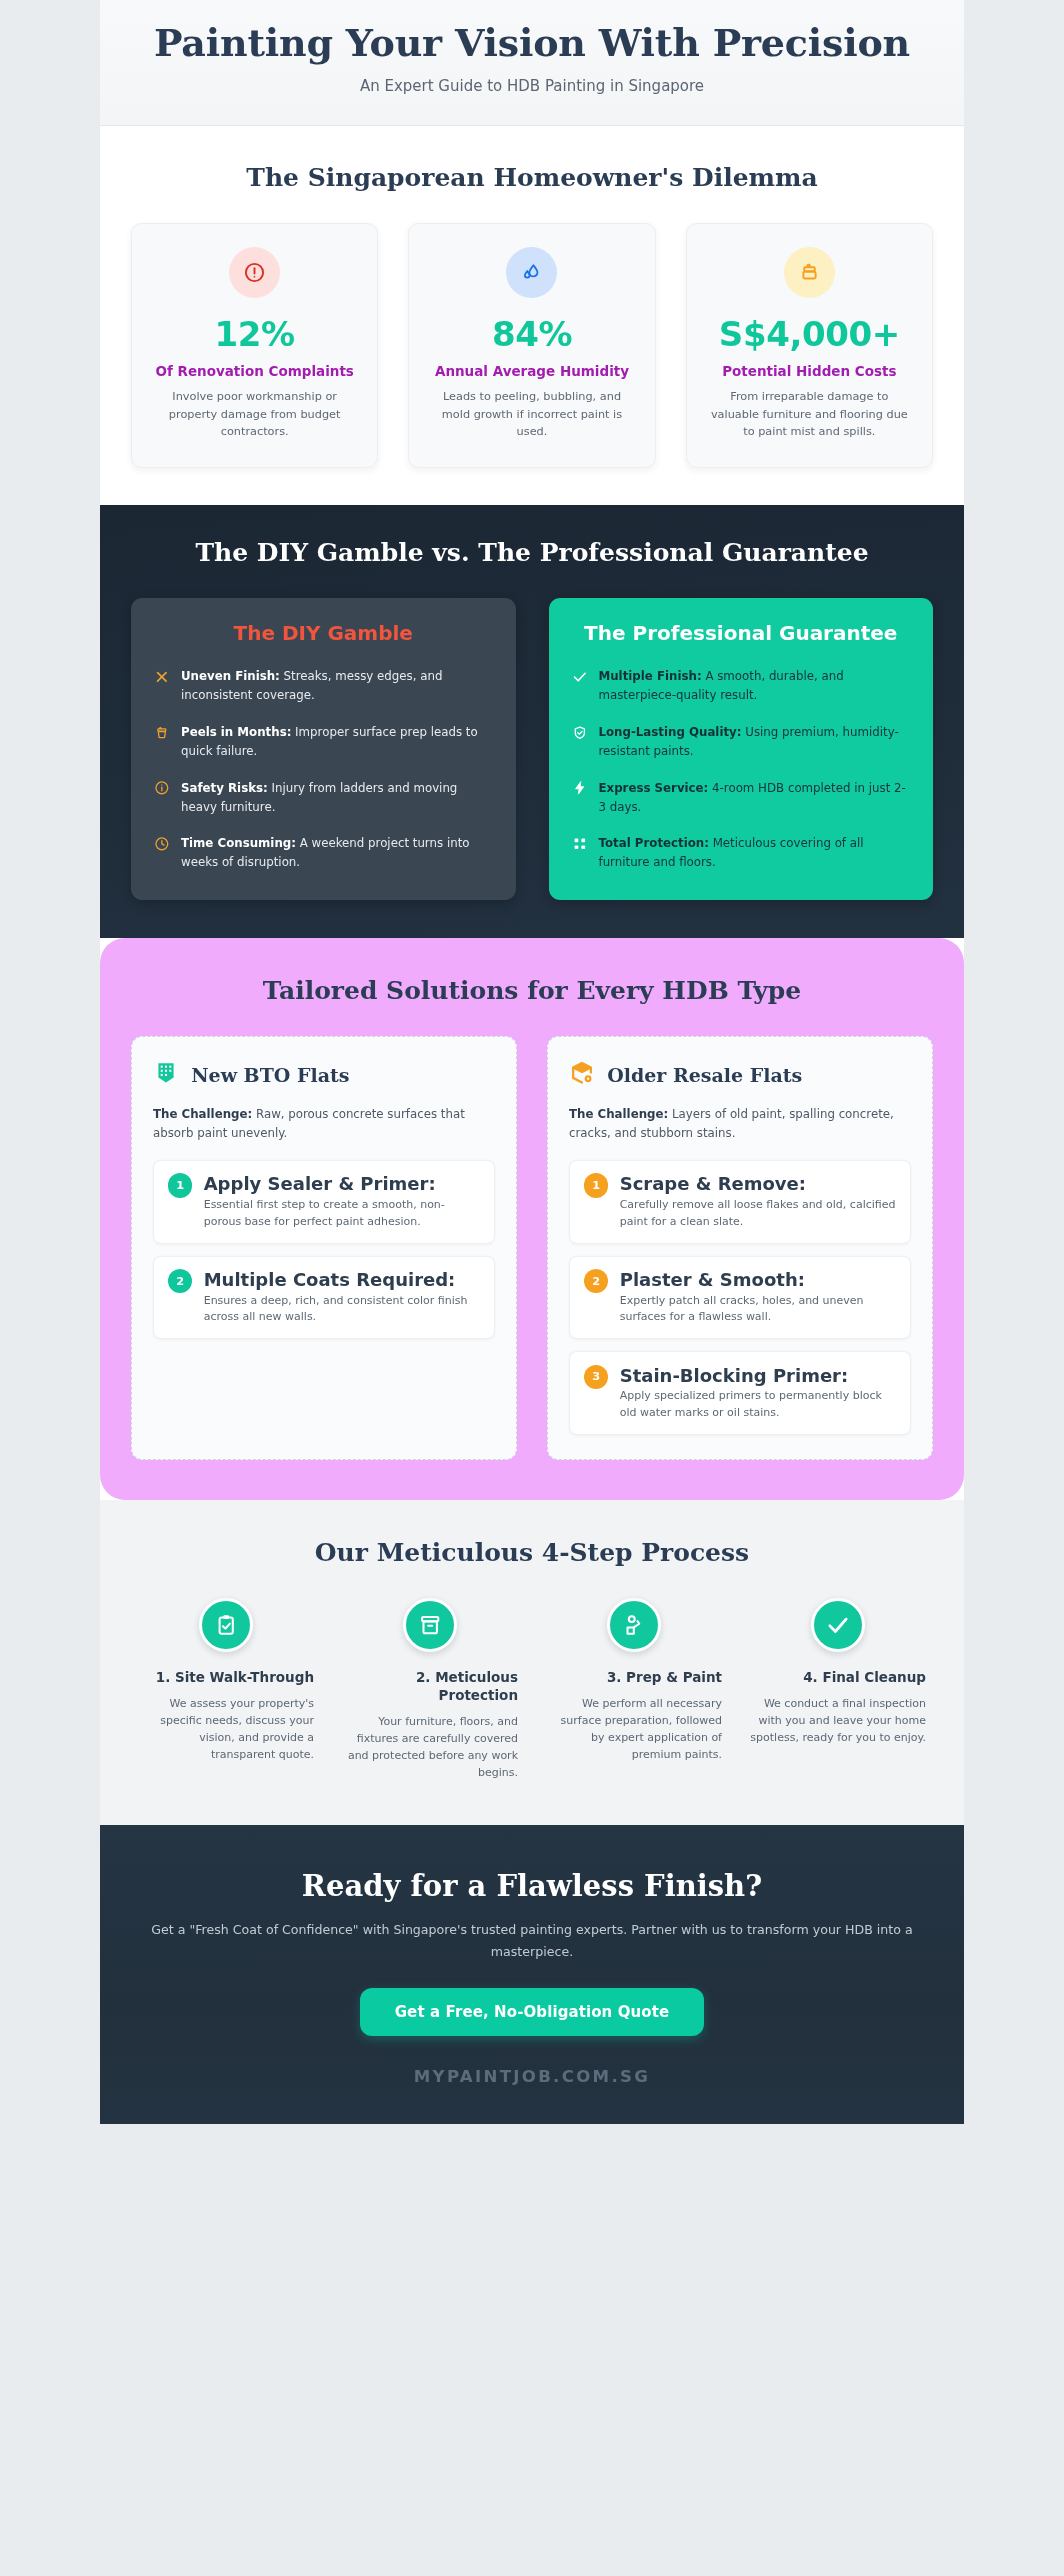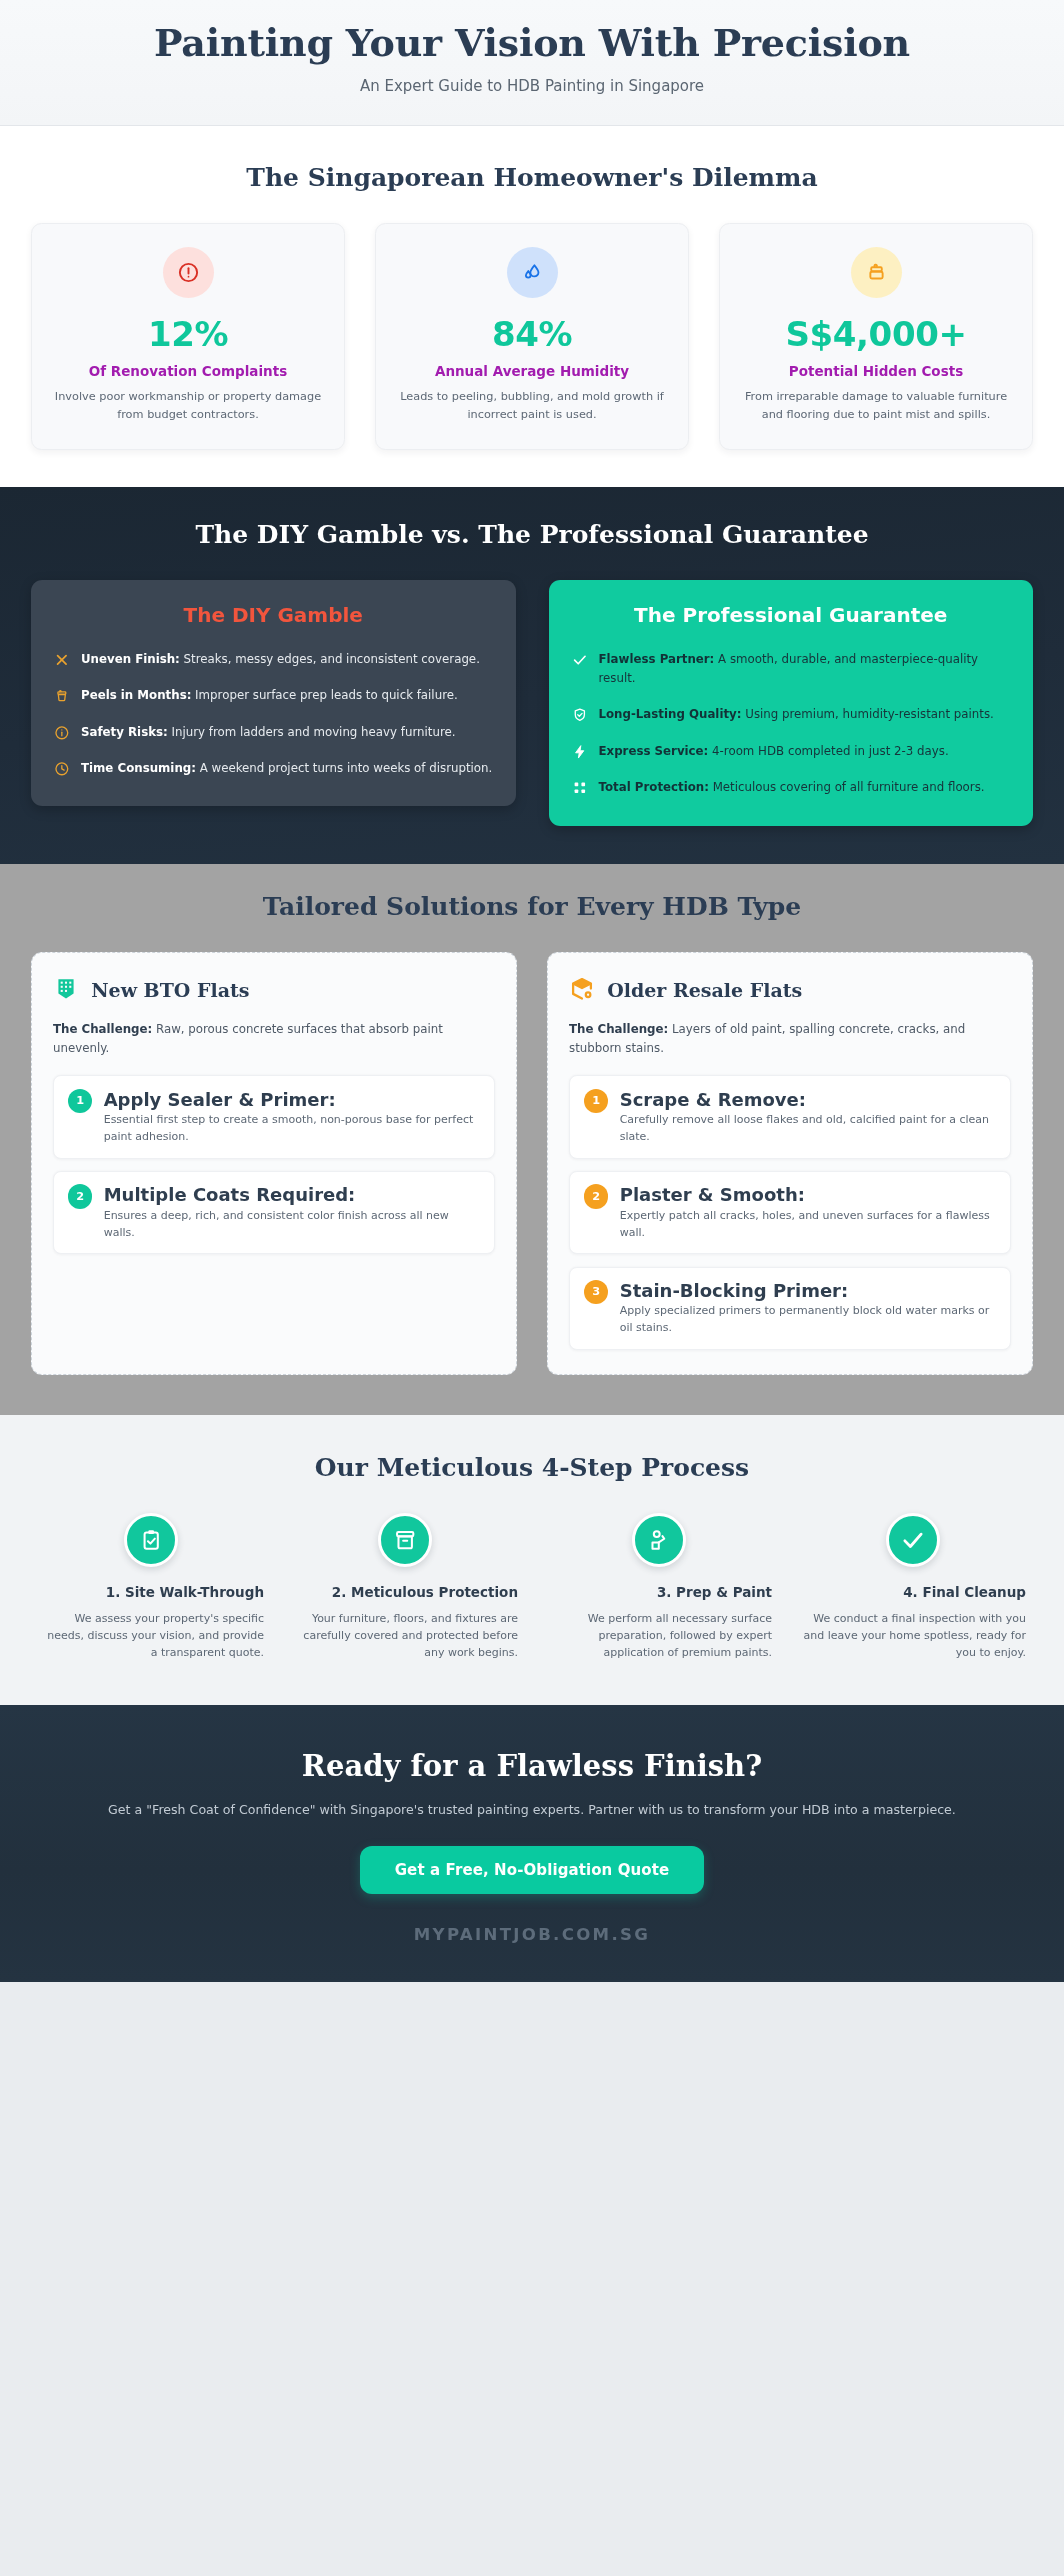--- a/index.html
+++ b/index.html
@@ -3,21 +3,21 @@
 <meta charset="utf-8">
 <style>
   * { box-sizing: border-box; margin: 0; padding: 0; }
   html, body { width: 1064px; }
   body {
     font-family: "DejaVu Sans", "Liberation Sans", sans-serif;
     background: #e9ecef;
     color: #2b3a4a;
     -webkit-font-smoothing: antialiased;
   }
-  .page { width: 1064px; background: #ffffff; margin: 0 auto; }
+  .page { width: 864px; background: #ffffff; margin: 0 auto; }
 
   
   .hero {
     background: linear-gradient(180deg,#f7f9fb 0%, #f3f5f7 100%);
     border-bottom: 0.9px solid #e3e6ea;
     padding: 21px 35px 30px;
     text-align: center;
   }
   .hero-title {
     font-family: "DejaVu Serif", "Liberation Serif", serif;
@@ -95,21 +95,21 @@
   .cmp-list { list-style: none; display: flex; flex-direction: column; gap: 17.4px; }
   .cmp-item { display: flex; gap: 11.3px; align-items: flex-start; }
   .cmp-ico { flex: 0 0 15.7px; width: 15.7px; height: 15.7px; margin-top: 1.7px; display:block; }
   .cmp-text { font-size: 11.8px; line-height: 1.62; }
   .cmp-diy .cmp-text { color: #e7ebef; }
   .cmp-diy .cmp-text b { color: #ffffff; font-weight: 700; }
   .cmp-pro .cmp-text { color: #16343a; }
   .cmp-pro .cmp-text b { color: #123237; font-weight: 700; }
 
   
-  .sec-types { background: #a3a3a3; padding: 28px 31px 40px; }
+  .sec-types { background: #f0abfc; padding: 38px 31px 40px; border-radius: 25px; }
   .types { display: flex; gap: 30px; align-items: stretch; }
   .type-card {
     flex: 1 1 0;
     border: 1.4px dashed #ccd3da;
     border-radius: 11.3px;
     background: #fafbfc;
     padding: 23px 21px 24.4px;
   }
   .type-head { display: flex; align-items: center; gap: 12.2px; margin-bottom: 15.7px; }
   .type-head h3 {
@@ -281,21 +281,21 @@
       <div class="cmp-card cmp-pro">
         <h3 class="cmp-title">The Professional Guarantee</h3>
         <ul class="cmp-list">
 
           <li class="cmp-item">
             <span class="cmp-ico">
               <svg width="15.7" height="15.7" viewBox="0 0 24 24" fill="none" stroke="#ffffff" stroke-width="2.5" stroke-linecap="round" stroke-linejoin="round">
                   <polyline points="4,12.5 9.5,18 20,6.5"></polyline>
                 </svg>
             </span>
-            <p class="cmp-text"><b>Flawless Partner:</b><span> A smooth, durable, and masterpiece-quality result.</span></p>
+            <p class="cmp-text"><b>Multiple Finish:</b><span> A smooth, durable, and masterpiece-quality result.</span></p>
           </li>
 
           <li class="cmp-item">
             <span class="cmp-ico">
               <svg width="15.7" height="15.7" viewBox="0 0 24 24" fill="none" stroke="#ffffff" stroke-width="2" stroke-linecap="round" stroke-linejoin="round">
                   <path d="M12 3.2l7 2.7v5.4c0 4.2-2.9 7.4-7 9-4.1-1.6-7-4.8-7-9V5.9z"></path>
                   <polyline points="8.8,11.8 11.2,14.2 15.4,9.8"></polyline>
                 </svg>
             </span>
             <p class="cmp-text"><b>Long-Lasting Quality:</b><span> Using premium, humidity-resistant paints.</span></p>

